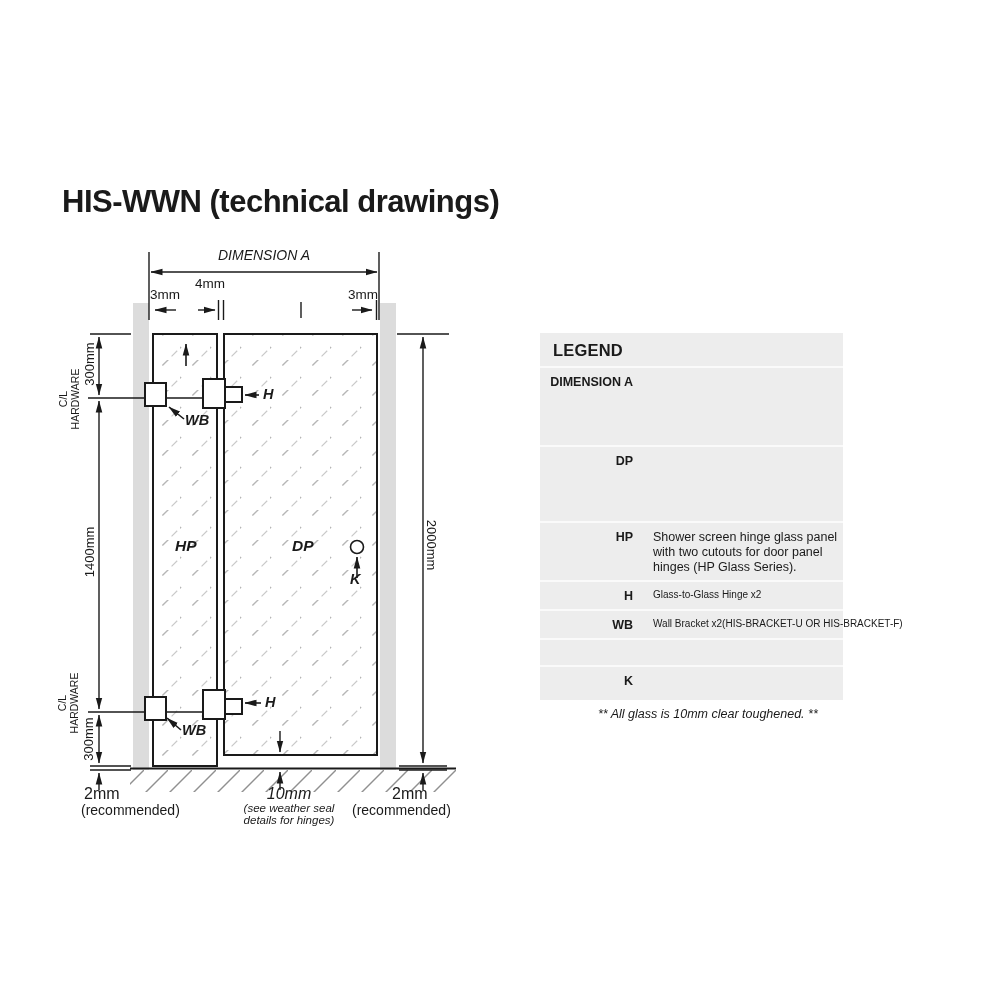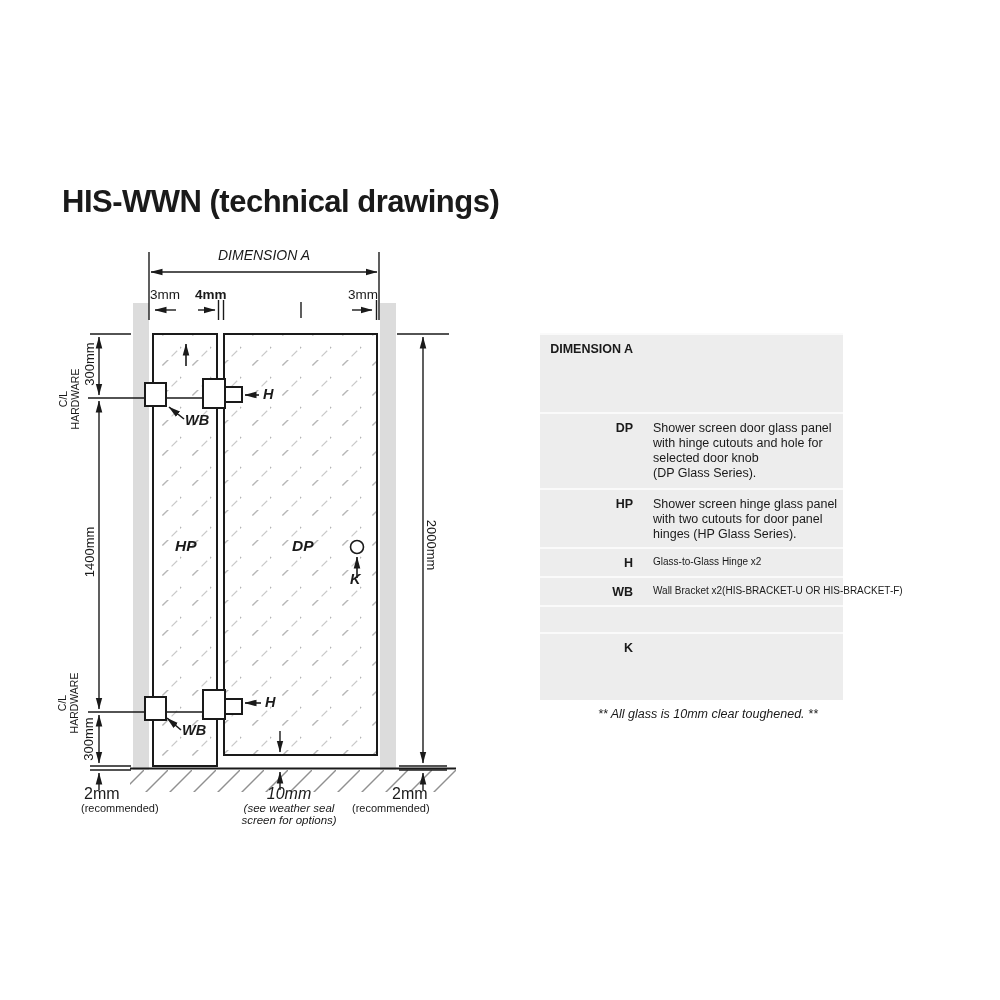--- a/index.html
+++ b/index.html
@@ -12,21 +12,21 @@
   
   .dimA{left:149px;top:247px;width:230px;text-align:center;font-style:italic;font-size:14px;}
   .gap{font-size:13.5px;}
   .rot{transform:translate(-50%,-50%) rotate(-90deg);transform-origin:center;text-align:center;}
   .rotcw{transform:translate(-50%,-50%) rotate(90deg);transform-origin:center;text-align:center;}
   .dimtxt{font-size:13px;}
   .cltxt{font-size:10.5px;line-height:1.15;}
   .plabel{font-size:15.5px;font-weight:700;font-style:italic;}
   .hlabel{font-size:14.5px;font-weight:700;font-style:italic;}
   .mmval{font-size:16px;}
-  .mmnote{font-size:11px;}
+  .mmnote{font-size:14px;}
   .ital{font-style:italic;}
   .ctr{text-align:center;margin-left:11px;}
   
   .legend{left:540px;top:333px;width:303px;height:367px;background:#ededed;}
   .legend-title{padding:8px 0 6px 13px;font-size:16.5px;font-weight:700;letter-spacing:0.2px;}
   .lrow{display:flex;border-top:2px solid #fafafa;box-sizing:border-box;}
   .lterm{width:93px;text-align:right;font-weight:700;font-size:12.5px;padding-top:7px;flex:none;}
   .ldesc{margin-left:20px;width:200px;font-size:12.5px;line-height:1.2;padding-top:7px;flex:none;}
   .lg .ldesc{font-size:10px;}
   .r0{height:79px;} .r1{height:76px;} .r2{height:59px;} .r3{height:29px;}
@@ -124,21 +124,21 @@
       <line x1="259" y1="395" x2="245" y2="395" marker-end="url(#arw)"></line>
       <line x1="261" y1="703" x2="245" y2="703" marker-end="url(#arw)"></line>
       <line x1="357" y1="578" x2="357" y2="557" marker-end="url(#arw)"></line>
     </g>
 
     <circle cx="357" cy="547" r="6.5" fill="#ffffff" stroke="#1a1a1a" stroke-width="1.6"></circle>
   </svg>
 
   <div class="abs dimA">DIMENSION A</div>
   <div class="abs gap" style="left:150px;top:287px;">3mm</div>
-  <div class="abs gap" style="left:195px;top:287px;font-weight:bold;">4mm</div>
+  <div class="abs gap" style="left:195px;top:276px;">4mm</div>
   <div class="abs gap" style="left:348px;top:287px;">3mm</div>
 
   <div class="abs rot cltxt pre" style="left:69px;top:399px;">C/L
 HARDWARE</div>
   <div class="abs rot dimtxt" style="left:89px;top:364px;">300mm</div>
   <div class="abs rot dimtxt" style="left:89px;top:552px;">1400mm</div>
   <div class="abs rot cltxt pre" style="left:68px;top:703px;">C/L
 HARDWARE</div>
   <div class="abs rot dimtxt" style="left:88px;top:739px;">300mm</div>
   <div class="abs rotcw dimtxt" style="left:431px;top:545px;">2000mm</div>
@@ -148,35 +148,32 @@
   <div class="abs hlabel" style="left:185px;top:412px;">WB</div>
   <div class="abs hlabel" style="left:182px;top:722px;">WB</div>
   <div class="abs hlabel" style="left:263px;top:386px;">H</div>
   <div class="abs hlabel" style="left:265px;top:694px;">H</div>
   <div class="abs hlabel" style="left:350px;top:571px;">K</div>
 
   <div class="abs mmval" style="left:84px;top:785px;">2mm</div>
   <div class="abs mmnote" style="left:81px;top:802px;">(recommended)</div>
   <div class="abs mmval ital ctr" style="left:233px;top:785px;width:90px;">10mm</div>
   <div class="abs mmnote ital ctr pre" style="left:216px;top:802px;width:124px;font-size:11.5px;">(see weather seal
-screen for options)</div>
+details for hinges)</div>
   <div class="abs mmval" style="left:392px;top:785px;">2mm</div>
   <div class="abs mmnote" style="left:352px;top:802px;">(recommended)</div>
 
   <div class="abs legend">
+    <div class="legend-title">LEGEND</div>
 
     <div class="lrow r0">
       <div class="lterm">DIMENSION A</div>
     </div>
     <div class="lrow r1">
       <div class="lterm">DP</div>
-      <div class="ldesc pre">Shower screen door glass panel
-with hinge cutouts and hole for
-selected door knob
-(DP Glass Series).</div>
     </div>
     <div class="lrow r2">
       <div class="lterm">HP</div>
       <div class="ldesc pre">Shower screen hinge glass panel
 with two cutouts for door panel
 hinges (HP Glass Series).</div>
     </div>
     <div class="lrow r3 lg">
       <div class="lterm">H</div>
       <div class="ldesc">Glass-to-Glass Hinge x2</div>

